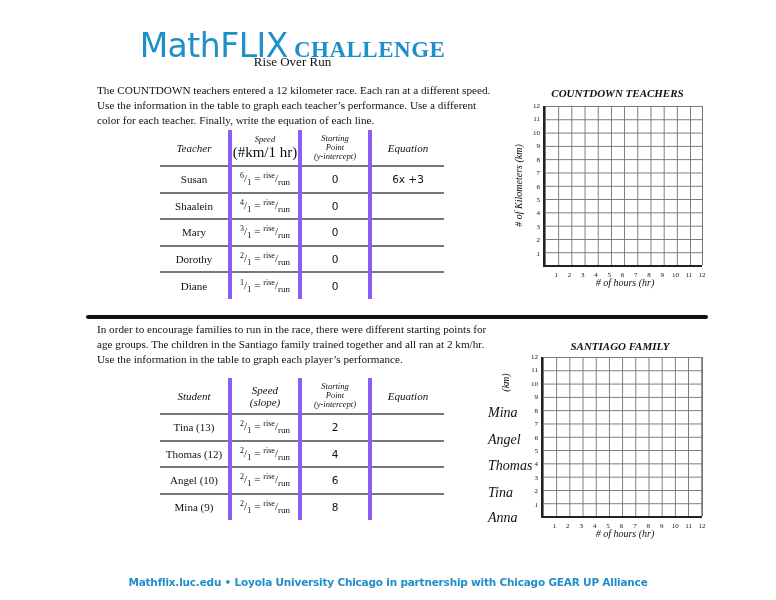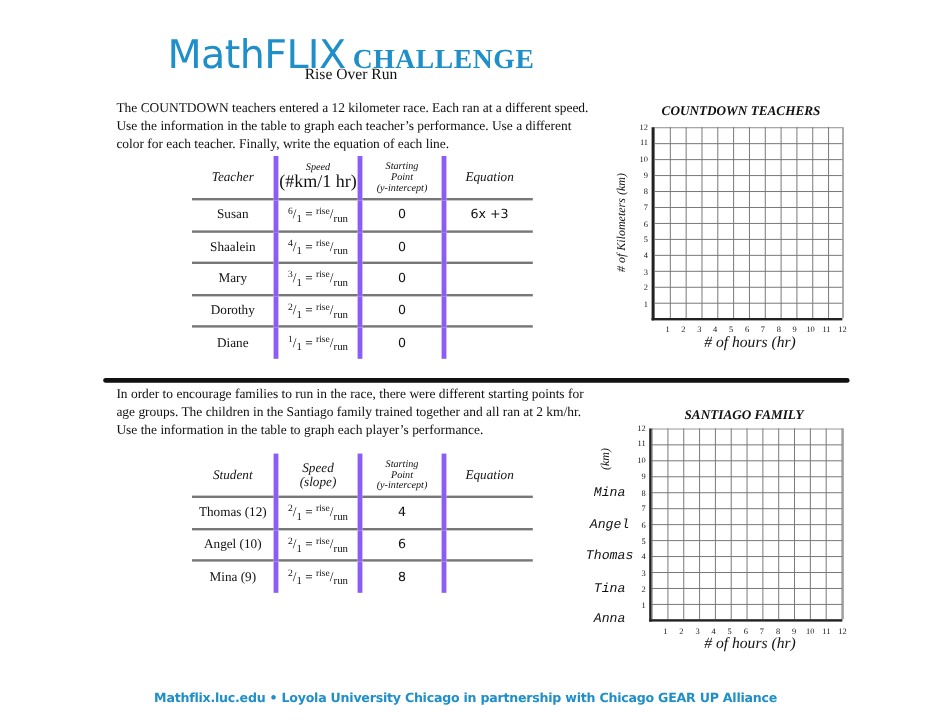--- a/index.html
+++ b/index.html
@@ -33,23 +33,23 @@
 
     .chart-title { position: absolute; font-family: "Liberation Serif", serif; font-weight: bold; font-style: italic; font-size: 11px; text-align: center; }
     .grid { position: absolute; border-left: 2.5px solid #222; border-bottom: 2.5px solid #222;
       background-image:
         linear-gradient(to right, #777 1.2px, transparent 1.2px),
         linear-gradient(to bottom, #777 1.2px, transparent 1.2px);
       background-size: 13.2px 13.3px; }
     .grid::after { content: ""; position: absolute; right: -1px; top: 0; bottom: 0; width: 1.2px; background: #777; }
     .tick-y { position: absolute; font-family: "Liberation Serif", serif; font-size: 7px; text-align: right; width: 14px; line-height: 8px; }
     .tick-x { position: absolute; font-family: "Liberation Serif", serif; font-size: 7px; text-align: center; width: 12px; line-height: 8px; }
-    .axis-x { position: absolute; font-family: "Liberation Serif", serif; font-style: italic; font-size: 13px; text-align: center; }
+    .axis-x { position: absolute; font-family: "Liberation Serif", serif; font-style: italic; font-size: 10px; text-align: center; }
     .axis-y { position: absolute; font-family: "Liberation Serif", serif; font-style: italic; font-size: 10px; transform: rotate(-90deg); transform-origin: center; white-space: nowrap; text-align: center; }
-    .name-y { position: absolute; font-family: Liberation Mono, monospace; font-style: italic; font-size: 11px; text-align: center; width: 40px; }
+    .name-y { position: absolute; font-family: Liberation Serif, serif; font-style: italic; font-size: 14px; text-align: left; width: 40px; }
 
     .footer { position: absolute; top: 576px; left: 0; width: 776px; text-align: center; font-family: "DejaVu Sans", "Liberation Sans", sans-serif; font-size: 10.5px; color: #1f8fc9; font-weight: bold; letter-spacing: -0.2px; }
   </style>
 </head>
 <body>
 
 <div class="brand">
   <span class="logo">MathFLIX</span><span class="challenge">CHALLENGE</span>
 </div>
 <div class="subtitle">Rise Over Run</div>
@@ -151,20 +151,26 @@
       </th>
       <th class="c3 small">
         <div>Starting</div>
         <div>Point</div>
         <div>(y-intercept)</div>
       </th>
       <th class="c4">Equation</th>
     </tr>
   </thead>
   <tbody>
+    <tr>
+      <td>Tina (13)</td>
+      <td><span class="frac"><sup>2</sup>/<sub>1</sub> <span>=</span> <sup>rise</sup>/<sub>run</sub></span></td>
+      <td class="mono">2</td>
+      <td class="mono"></td>
+    </tr>
     <tr>
       <td>Thomas (12)</td>
       <td><span class="frac"><sup>2</sup>/<sub>1</sub> <span>=</span> <sup>rise</sup>/<sub>run</sub></span></td>
       <td class="mono">4</td>
       <td class="mono"></td>
     </tr>
     <tr>
       <td>Angel (10)</td>
       <td><span class="frac"><sup>2</sup>/<sub>1</sub> <span>=</span> <sup>rise</sup>/<sub>run</sub></span></td>
       <td class="mono">6</td>

